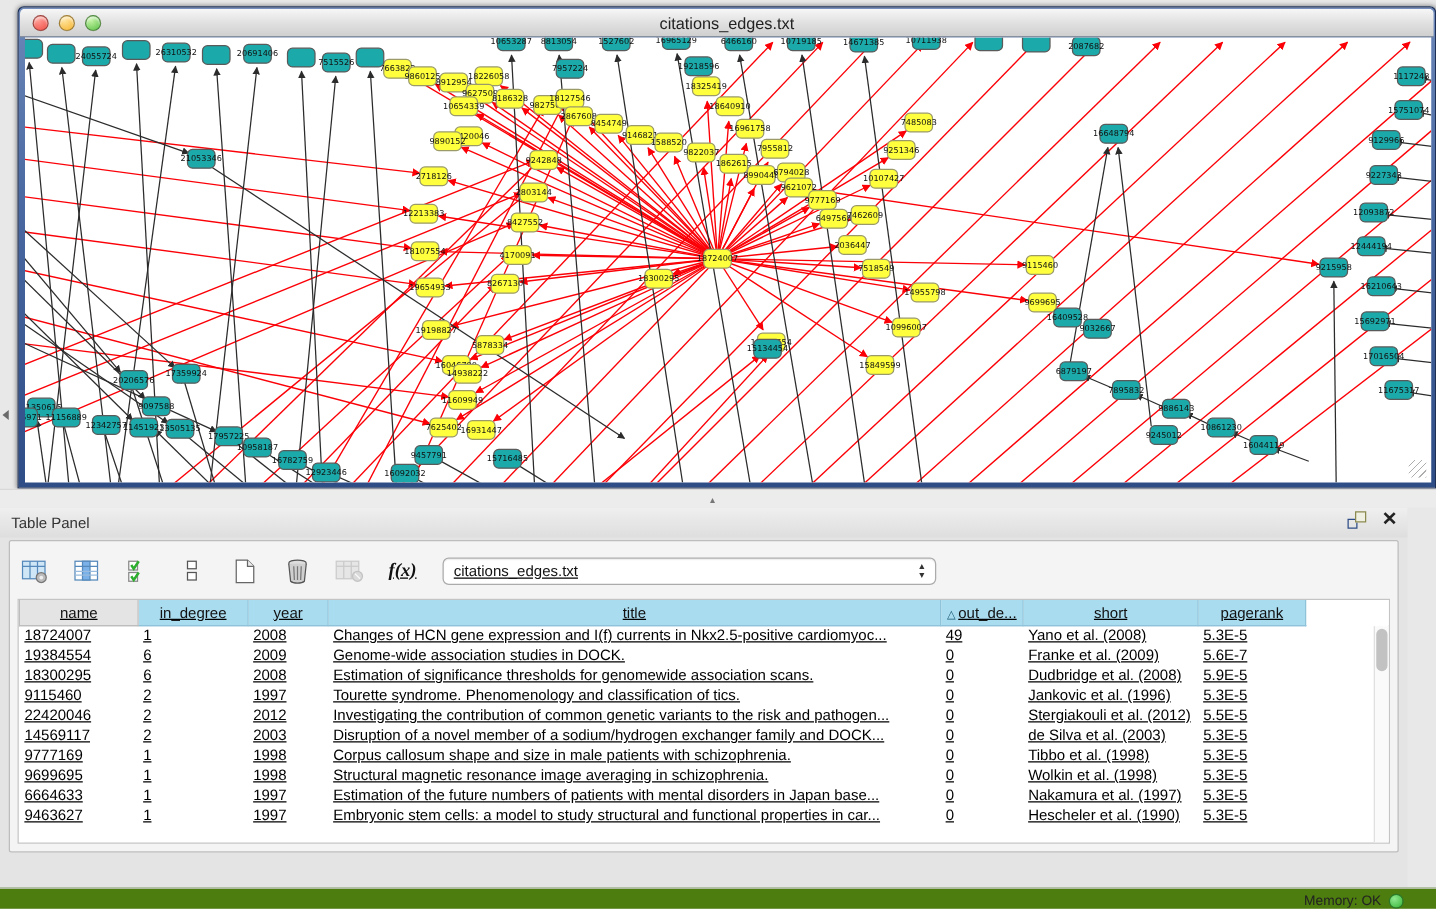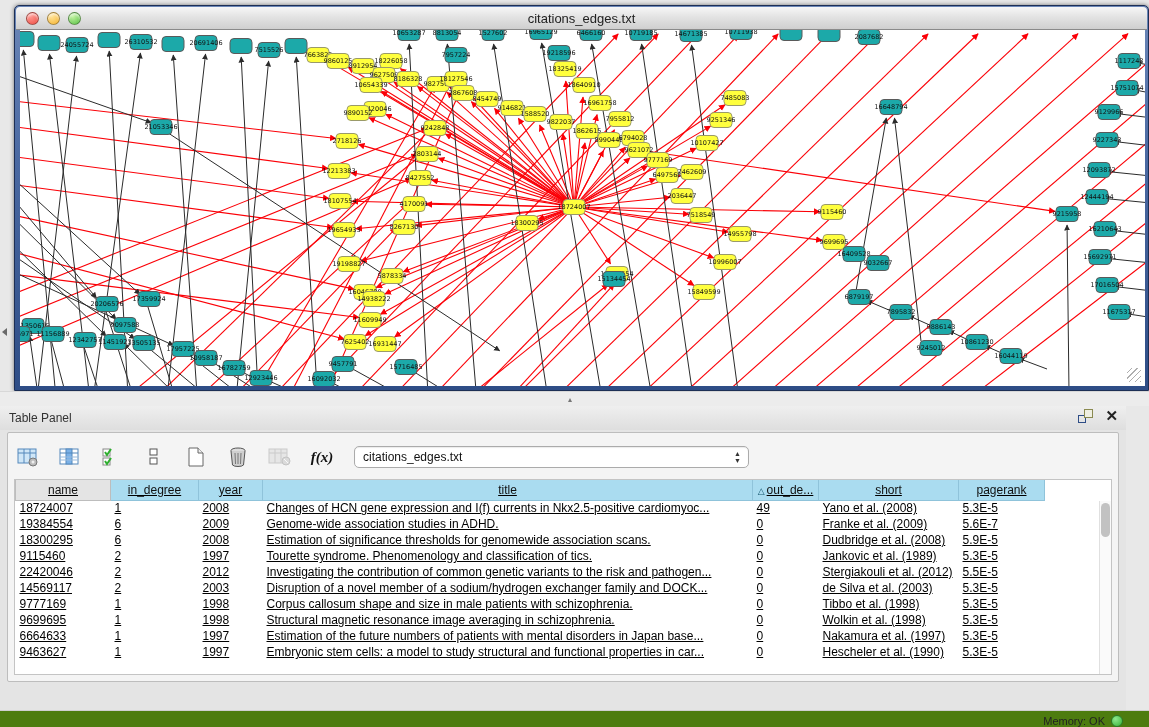--- a/index.html
+++ b/index.html
@@ -42,21 +42,21 @@
     background:linear-gradient(180deg,#efefef,#dedede); display:flex; align-items:center; }
   .tp-title { font-size:12px; color:#333; margin-left:9px; }
   .tp-header-icons { position:absolute; right:8px; top:3px; display:flex; gap:12px; align-items:center; }
   .float-icon { width:15px; height:14px; position:relative; }
   .float-icon .sq1 { position:absolute; left:0; bottom:0; width:8px; height:8px; border:1px solid #2e4d86; background:transparent; }
   .float-icon .sq2 { position:absolute; right:0; top:0; width:9px; height:9px; border:1px solid #8a8a50; background:#efefe2; }
   .close-x { font-size:15px; font-weight:bold; color:#222; line-height:14px; cursor:default; }
 
   .tp-body { position:absolute; left:7px; top:26px; right:7px; height:250px; background:#f4f4f4;
     border:1px solid #bdbdbd; border-radius:2px; }
-  .tp-toolbar { position:absolute; left:6px; top:6px; right:6px; height:36px; display:flex; align-items:center; gap:14px; }
+  .tp-toolbar { position:absolute; left:6px; top:6px; right:6px; height:36px; display:flex; align-items:center; gap:14px;text-decoration:underline; }
   .tbtn { width:28px; height:28px; display:flex; align-items:center; justify-content:center; border-radius:3px; }
   .tbtn svg { display:block; }
   .fx { font-family:"Liberation Serif", serif; font-style:italic; font-size:15px; font-weight:bold; color:#111; }
   .combo { margin-left:4px; width:395px; height:22px; background:#fff; border:1px solid #ababab; border-radius:5px;
     display:flex; align-items:center; font-size:12px; color:#111; padding-left:8px; position:relative;
     box-shadow:inset 0 1px 1px rgba(0,0,0,.08); }
   .combo .arrows { position:absolute; right:7px; top:3px; font-size:7px; color:#333; line-height:7px; text-align:center; }
 
   .tp-table-wrap { position:absolute; left:6px; top:46px; right:6px; bottom:6px; background:#fff;
     border:1px solid #c4c4c4; overflow:hidden; }
@@ -844,21 +844,21 @@
               <td>Changes of HCN gene expression and I(f) currents in Nkx2.5-positive cardiomyoc...</td>
               <td class="num">49</td>
               <td>Yano et al. (2008)</td>
               <td>5.3E-5</td>
               <td></td>
             </tr>
             <tr>
               <td class="num">19384554</td>
               <td class="num">6</td>
               <td class="num">2009</td>
-              <td>Genome-wide association studies in ADHD.</td>
+              <td>Genome-wide association studies in DOCK.</td>
               <td class="num">0</td>
               <td>Franke et al. (2009)</td>
               <td>5.6E-7</td>
               <td></td>
             </tr>
             <tr>
               <td class="num">18300295</td>
               <td class="num">6</td>
               <td class="num">2008</td>
               <td>Estimation of significance thresholds for genomewide association scans.</td>
@@ -866,21 +866,21 @@
               <td>Dudbridge et al. (2008)</td>
               <td>5.9E-5</td>
               <td></td>
             </tr>
             <tr>
               <td class="num">9115460</td>
               <td class="num">2</td>
               <td class="num">1997</td>
               <td>Tourette syndrome. Phenomenology and classification of tics.</td>
               <td class="num">0</td>
-              <td>Jankovic et al. (1989)</td>
+              <td>Jankovic et al. (1996)</td>
               <td>5.3E-5</td>
               <td></td>
             </tr>
             <tr>
               <td class="num">22420046</td>
               <td class="num">2</td>
               <td class="num">2012</td>
               <td>Investigating the contribution of common genetic variants to the risk and pathogen...</td>
               <td class="num">0</td>
               <td>Stergiakouli et al. (2012)</td>

